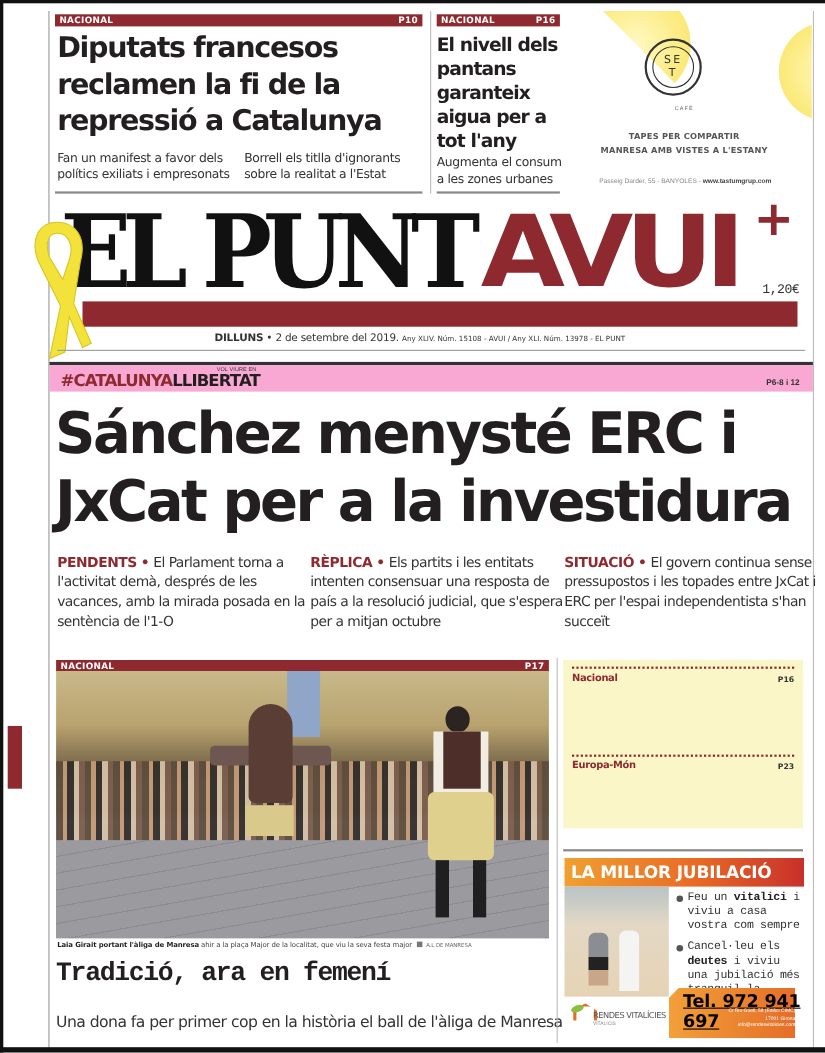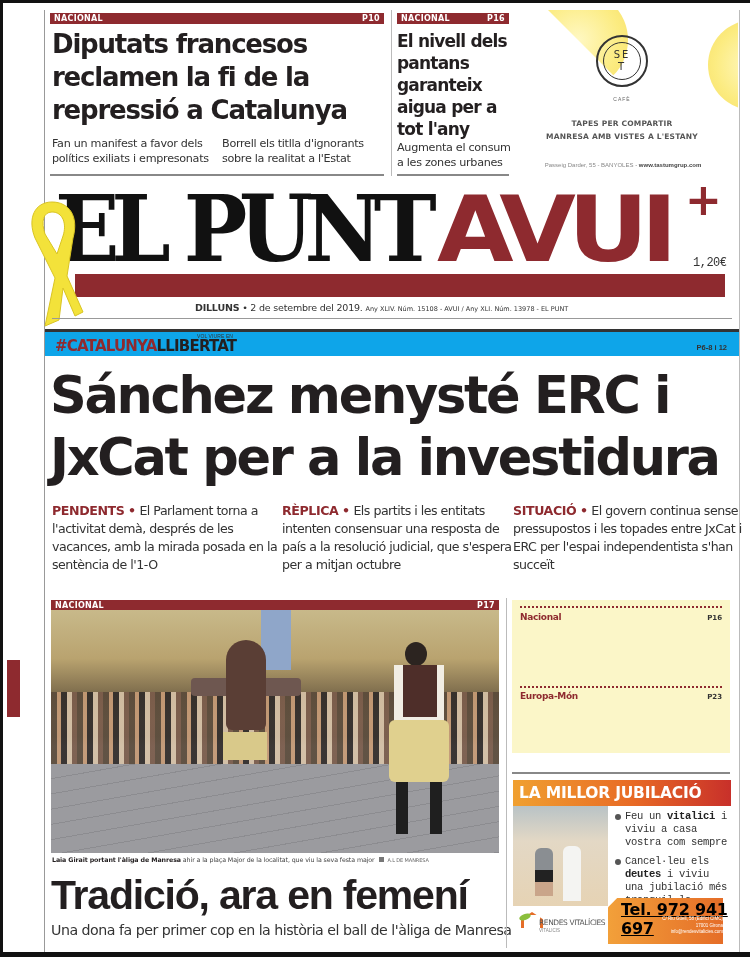--- a/index.html
+++ b/index.html
@@ -31,21 +31,21 @@
       position: absolute; left: 397px; top: 30px; width: 115px;
       font-family: "DejaVu Sans", sans-serif; font-weight: bold; font-size: 17px; line-height: 22px;
       letter-spacing: -0.8px;
     }
 
     
     .ad-cafe { position: absolute; left: 518px; top: 10px; width: 220px; height: 168px; overflow: hidden; background: #fff; }
     .lemon { position: absolute; border-radius: 50%; background: radial-gradient(circle, #fff7b8 0%, #fbe86a 60%, #f5d84a 100%); opacity: 0.85; }
     .lemon1 { left: 10px; top: -20px; width: 100px; height: 100px; clip-path: polygon(0 0, 100% 0, 100% 100%); }
     .lemon2 { left: 190px; top: 10px; width: 90px; height: 90px; }
-    .set-logo { position: absolute; left: 78px; top: 25px; width: 52px; height: 52px; border: 2px solid #333; border-radius: 50%; display: flex; align-items: center; justify-content: center; }
+    .set-logo { position: absolute; left: 68px; top: 25px; width: 52px; height: 52px; border: 2px solid #333; border-radius: 50%; display: flex; align-items: center; justify-content: center; }
     .set-inner { width: 38px; height: 38px; border: 1px solid #333; border-radius: 50%; font-size: 10px; line-height: 12px; text-align: center; padding-top: 6px; letter-spacing: 2px; font-family: "DejaVu Sans", sans-serif; color: #333; }
     .cafe-label { position: absolute; left: 0; width: 208px; top: 86px; text-align: center; font-size: 5px; color: #666; letter-spacing: 1px; }
     .cafe-line { position: absolute; left: 0; width: 208px; text-align: center; font-family: "DejaVu Sans", sans-serif; font-size: 7.5px; color: #555; font-weight: bold; letter-spacing: 0.2px; }
     .cafe-addr { position: absolute; left: 0; width: 210px; top: 152px; text-align: center; font-size: 6px; color: #888; }
     .cafe-addr b { color: #444; }
 
     
     .masthead { position: absolute; left: 45px; top: 186px; width: 694px; height: 100px; }
     .mast-elpunt { position: absolute; left: 10px; top: -4px; font-family: "DejaVu Serif", serif; font-weight: bold; font-size: 92px; letter-spacing: -9px; color: #111; transform: scaleX(0.92); transform-origin: left; line-height: 95px; }
     .mast-avui { position: absolute; left: 392px; top: -2px; font-family: "DejaVu Sans", sans-serif; font-weight: bold; font-size: 90px; line-height: 92px; letter-spacing: -7px; color: #8e2a2f; transform: scaleX(1.1); transform-origin: left; }
@@ -54,21 +54,21 @@
     .mast-bar { position: absolute; left: 30px; top: 88px; width: 650px; height: 23px; background: #8e2a2f; }
     .ribbon { position: absolute; left: 17px; top: 198px; width: 70px; height: 130px; }
 
     .dateline { position: absolute; left: 195px; top: 302px; font-family: "DejaVu Sans", sans-serif; font-size: 9.5px; color: #333; white-space: nowrap; letter-spacing: -0.2px; }
     .dateline b { font-weight: bold; }
     .dateline .small { font-size: 6.5px; letter-spacing: 0; }
     .rule-date { position: absolute; left: 52px; top: 318px; width: 680px; height: 1px; background: #999; }
 
     
     .banner-top { position: absolute; left: 45px; top: 329px; width: 694px; height: 3px; background: #333; }
-    .banner { position: absolute; left: 45px; top: 332px; width: 694px; height: 24px; background: #0ea5e9; }
+    .banner { position: absolute; left: 45px; top: 332px; width: 694px; height: 24px; background: #f9a8d4; }
     .hash { position: absolute; left: 10px; top: 5px; font-family: "DejaVu Sans", sans-serif; font-weight: bold; font-size: 15px; letter-spacing: -0.8px; color: #8e2a2f; }
     .hash .black { color: #231f20; }
     .vol-viure { position: absolute; left: 152px; top: 1px; font-size: 5px; color: #333; letter-spacing: 0.1px; }
     .banner-page { position: absolute; right: 12px; top: 11px; font-family: Liberation Sans, sans-serif; font-size: 7.5px; color: #333; font-weight: bold; }
 
     .main-title { position: absolute; left: 50px; top: 364px; width: 690px; font-family: "DejaVu Sans", sans-serif; font-weight: bold; font-size: 52px; line-height: 62px; letter-spacing: -2.3px; color: #231f20; transform: scaleX(0.98); transform-origin: left; }
 
     .bullet { position: absolute; top: 502px; width: 230px; font-family: "DejaVu Sans", sans-serif; font-size: 12.6px; line-height: 18px; color: #333; letter-spacing: -0.5px; }
     .bullet .kick { color: #8e2a2f; font-weight: bold; letter-spacing: -0.4px; }
     .bullet .dot { color: #8e2a2f; font-weight: bold; }
@@ -86,21 +86,21 @@
     .photo .dancer-vest { position: absolute; left: 352px; top: 55px; width: 34px; height: 52px; background: #4e2e29; }
     .photo .dancer-pants { position: absolute; left: 338px; top: 110px; width: 60px; height: 62px; background: #e0d08e; border-radius: 6px; }
     .photo .dancer-head { position: absolute; left: 354px; top: 32px; width: 22px; height: 24px; background: #2c2420; border-radius: 50%; }
     .photo .dancer-legs { position: absolute; left: 345px; top: 172px; width: 46px; height: 52px; background: linear-gradient(90deg, #1f1f1f 0 12px, transparent 12px 34px, #1f1f1f 34px 46px); }
 
     .caption { position: absolute; left: 52px; top: 856px; font-family: "DejaVu Sans", sans-serif; font-size: 6.3px; color: #444; white-space: nowrap; letter-spacing: -0.1px; }
     .caption b { color: #231f20; }
     .caption .credit { font-size: 5px; color: #666; }
     .caption .sq { display: inline-block; width: 5px; height: 5px; background: #777; margin: 0 2px; }
 
-    .story3-title { position: absolute; left: 51px; top: 872px; font-family: Liberation Sans, sans-serif; font-weight: bold; font-size: 41px; letter-spacing: -1.2px; color: #231f20; }
+    .story3-title { position: absolute; left: 51px; top: 872px; font-family: Liberation Mono, monospace; font-weight: bold; font-size: 24px; letter-spacing: -1.2px; color: #231f20; }
     .story3-sub { position: absolute; left: 51px; top: 922px; font-family: "DejaVu Sans", sans-serif; font-size: 14.2px; letter-spacing: -0.5px; color: #333; white-space: nowrap; }
 
     .left-marker { position: absolute; left: 7px; top: 660px; width: 13px; height: 57px; background: #8e2a2f; }
 
     
     .briefs { position: absolute; left: 512px; top: 600px; width: 218px; height: 153px; background: #fbf6c8; }
     .brief-dots { position: absolute; left: 8px; width: 202px; height: 2px; border-top: 2px dotted #8e2a2f; }
     .brief-cat { position: absolute; left: 8px; font-family: "DejaVu Sans", sans-serif; font-weight: bold; font-size: 9px; color: #8e2a2f; letter-spacing: -0.3px; }
     .brief-page { position: absolute; right: 8px; font-family: "DejaVu Sans", sans-serif; font-weight: bold; font-size: 7px; color: #333; }
     .brief-title { position: absolute; left: 8px; width: 215px; font-family: "DejaVu Sans", sans-serif; font-weight: bold; font-size: 16.2px; line-height: 21px; letter-spacing: -0.9px; color: #231f20; }

